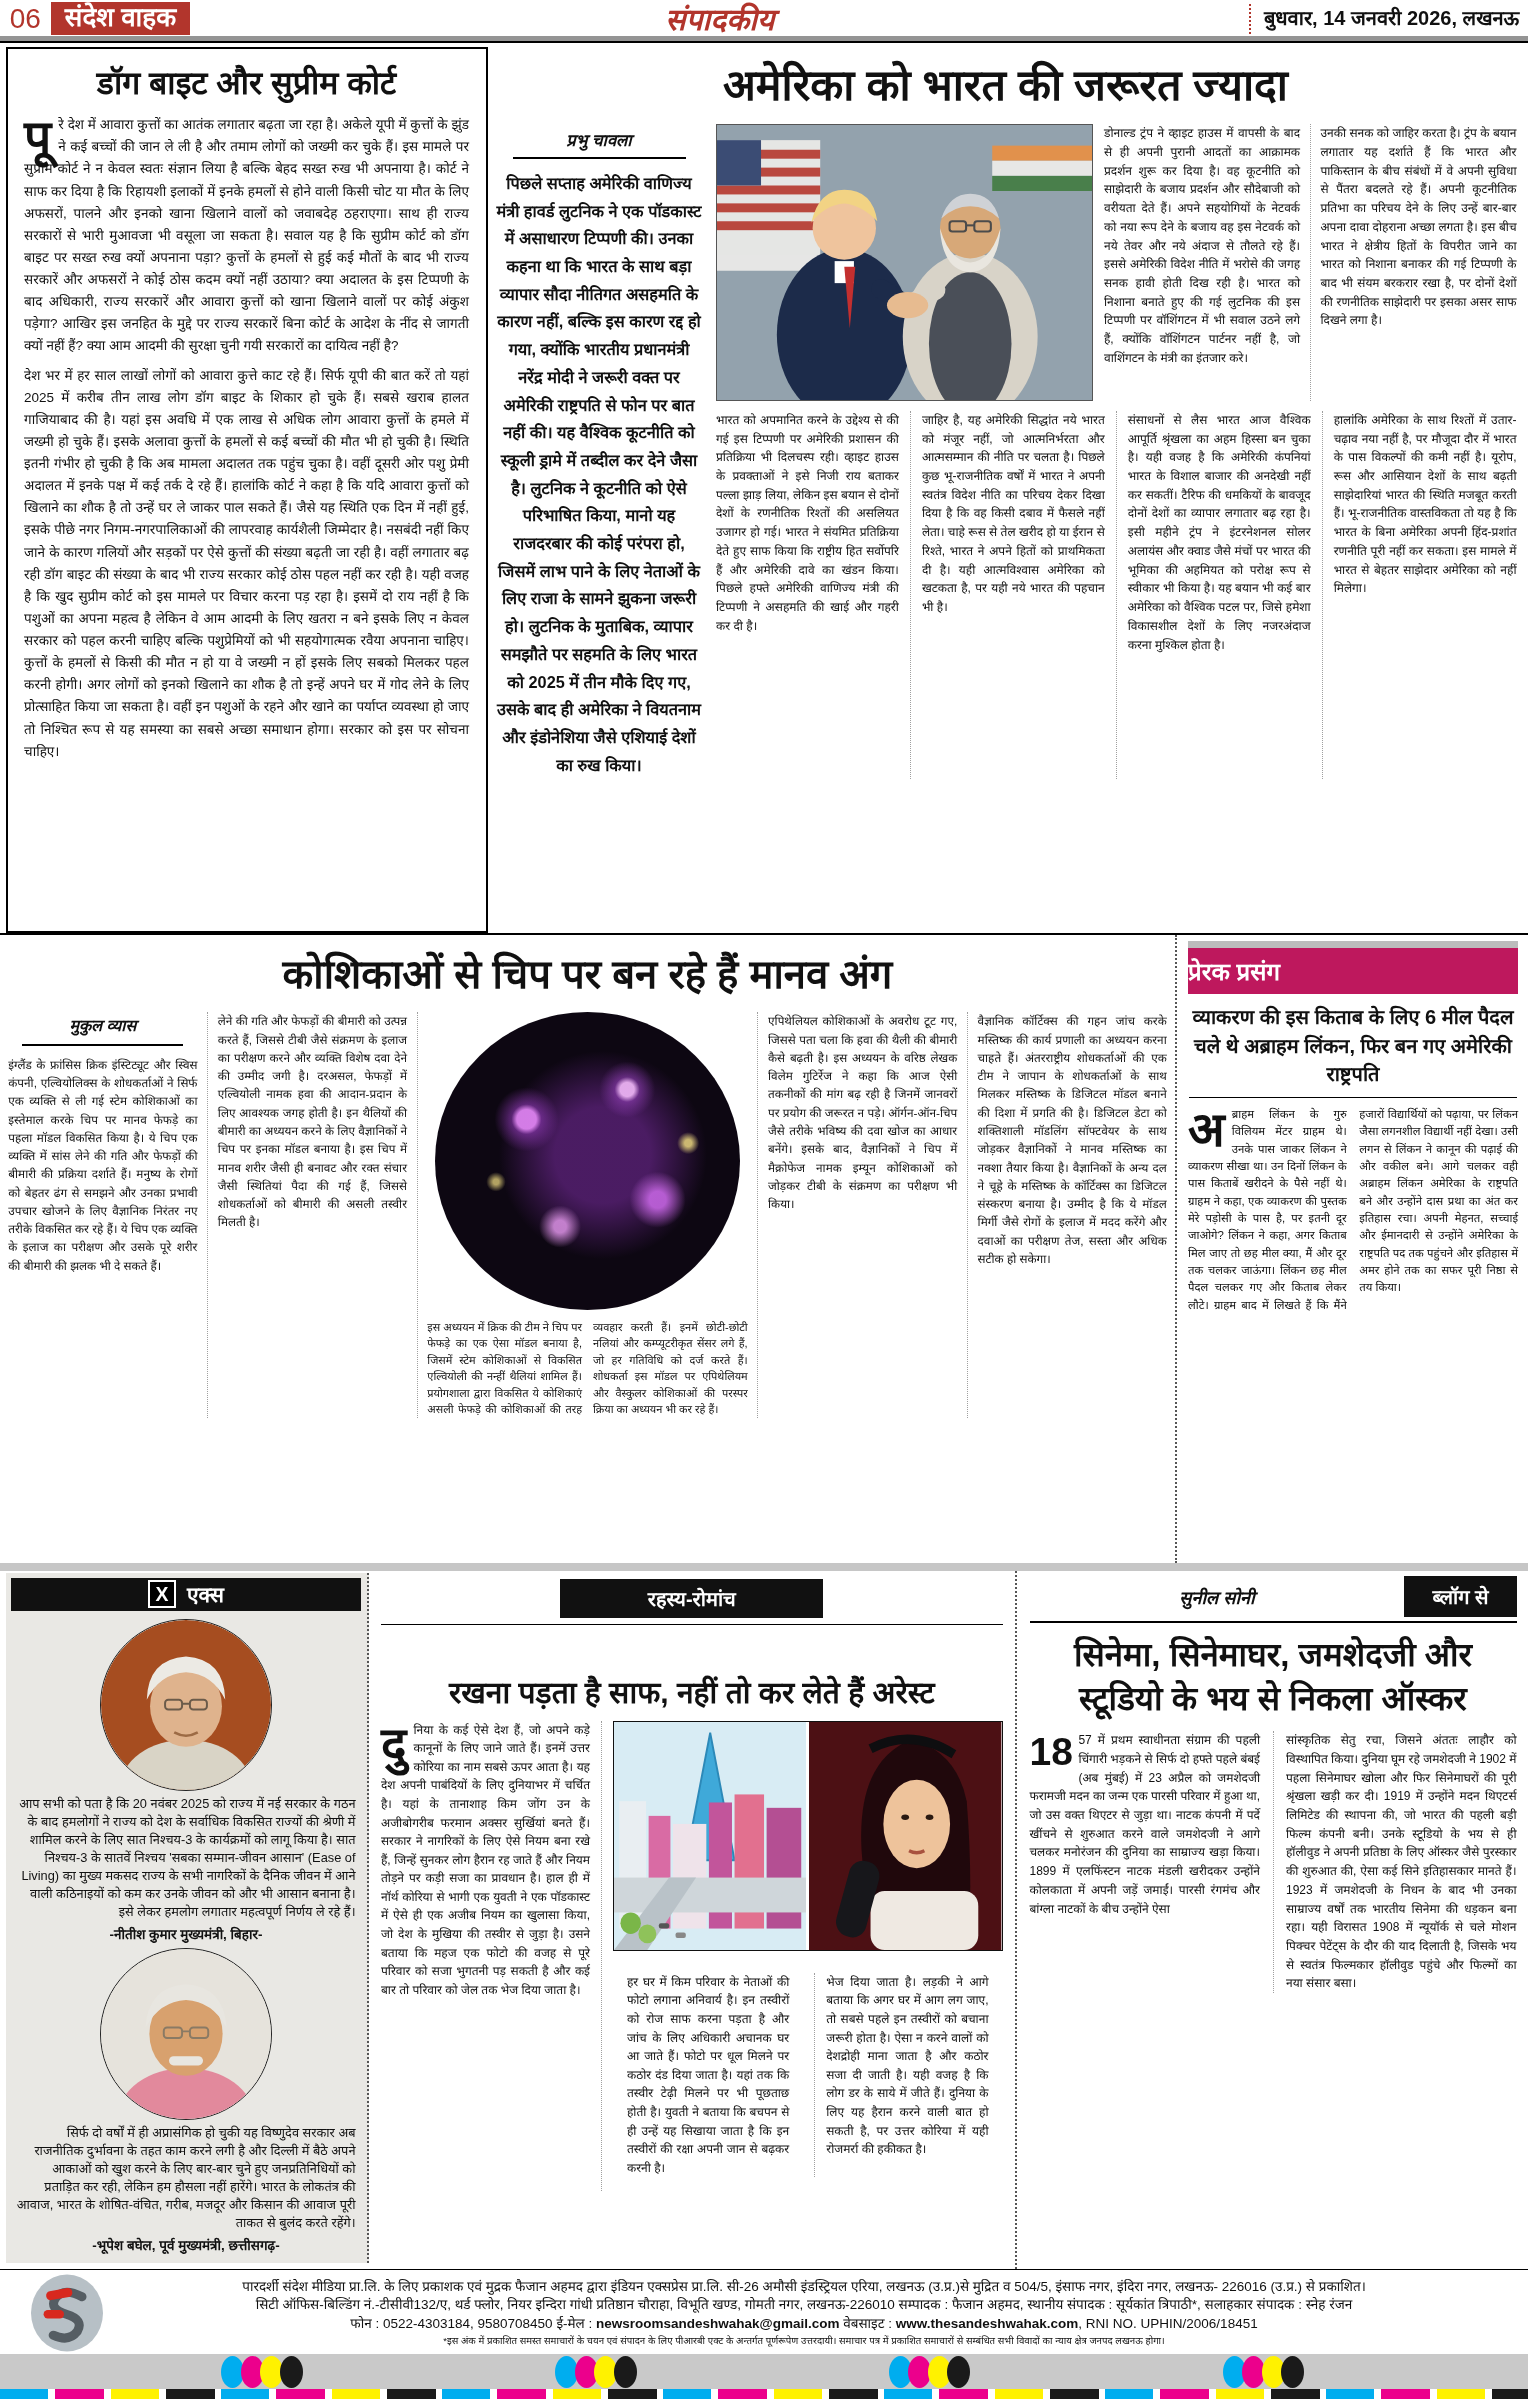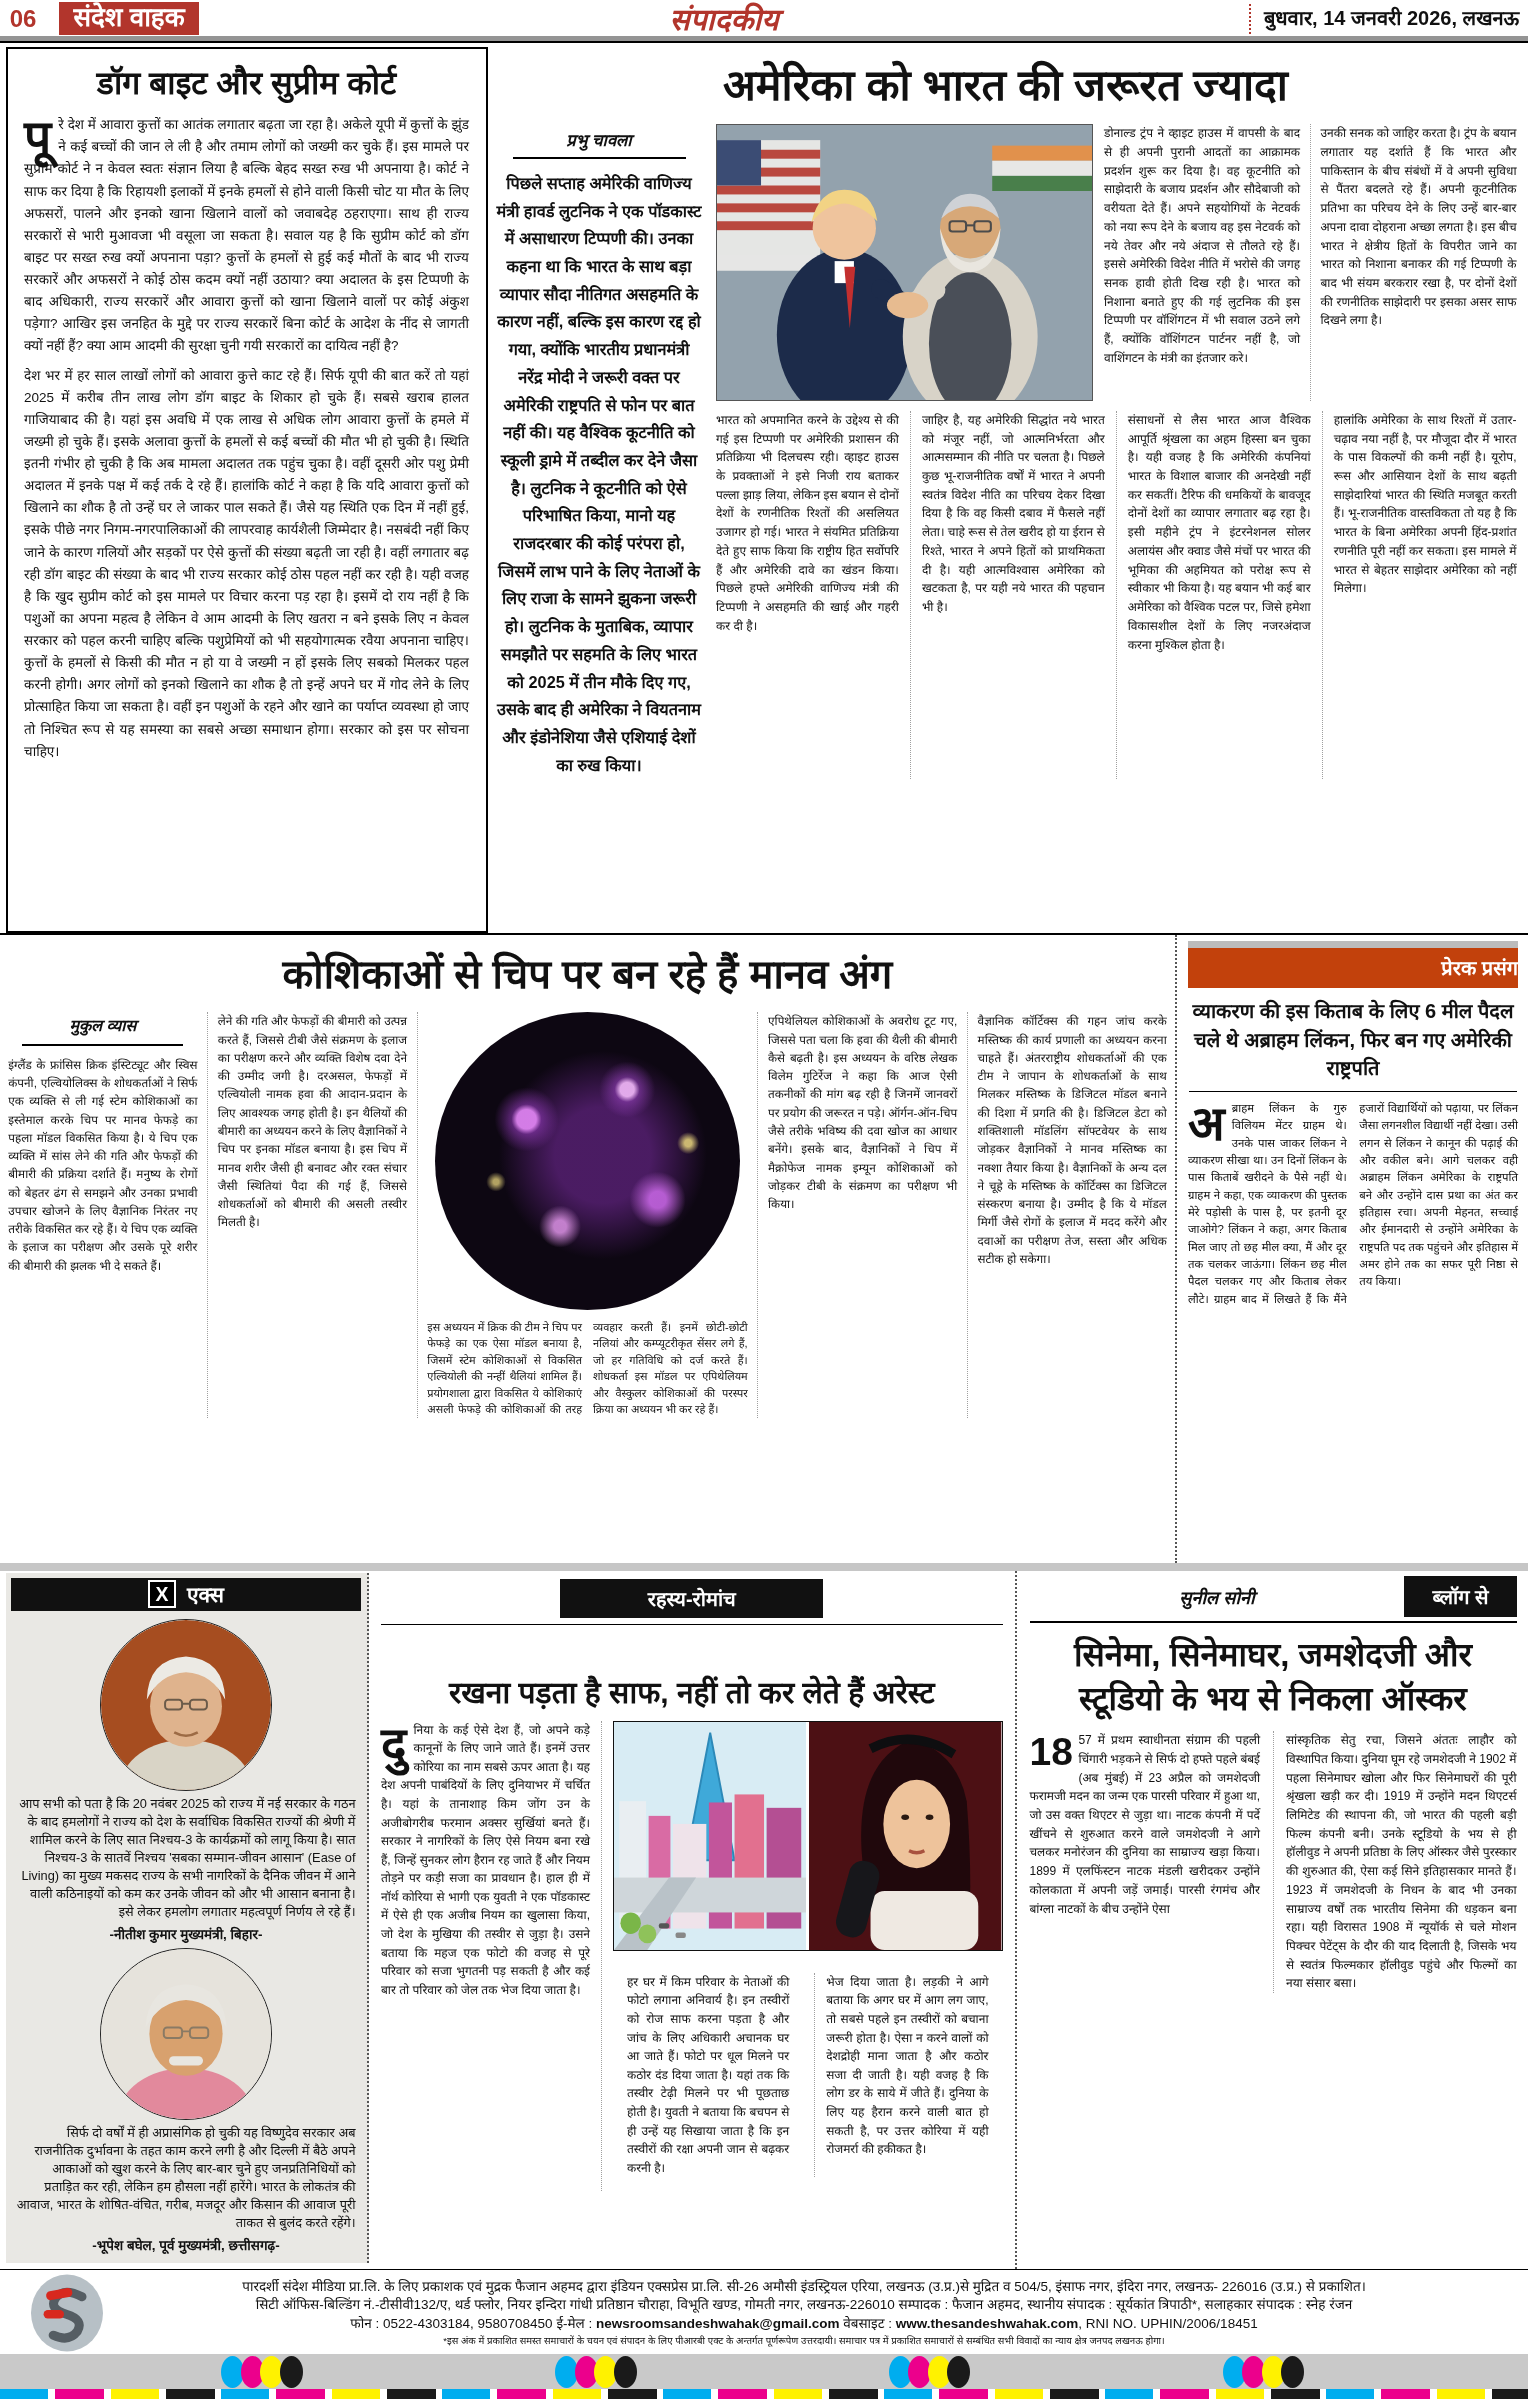--- a/index.html
+++ b/index.html
@@ -2,21 +2,21 @@
 <html style="font-size:11px"><head>
 <meta charset="utf-8">
 <style>
   *{box-sizing:border-box}
   html,body{margin:0;padding:0;background:#fff}
   .page{width:1529px;height:2401px;margin:0 auto;background:#fff;color:#111;
         font-family:"Liberation Sans","DejaVu Sans",sans-serif;overflow:hidden;position:relative}
 
   
   .hdr{height:36px;display:flex;align-items:center;padding:1.4px 9.7px 0}
-  .pgnum{color:#b2352c;font-size:24px;font-weight:700;line-height:1;margin-right:23px}
+  .pgnum{color:#b2352c;font-size:28px;font-weight:400;line-height:1;margin-right:10px}
   .masthead{background:#b2352c;color:#fff;font-size:26px;font-weight:800;padding:2.1px 14px 5.5px;line-height:1}
   .hdr-center{flex:1;text-align:center;color:#b2352c;font-size:30px;font-weight:700;font-style:italic;
               font-family:"Liberation Serif","DejaVu Serif",serif}
   .hdr-right{display:flex;align-items:flex-start;gap:12.5px;font-size:20px;font-weight:700}
   .red-dots{height:30px;border-left:2.8px dotted #b2352c}
   .graybar{height:7px;background:#949494;border-bottom:2.1px solid #000}
 
   
   .top-band{height:890px;display:flex;gap:0;padding:4.2px 5.5px 0;overflow:hidden}
   .a1{width:482px;flex:none;border:2.8px solid #000;padding:5.5px 16.6px;overflow:hidden}
@@ -59,21 +59,21 @@
       radial-gradient(circle at 73% 63%, rgba(205,105,235,.85) 0 8.3px, transparent 28px),
       radial-gradient(circle at 41% 72%, rgba(233,155,242,.8) 0 6.2px, transparent 21px),
       radial-gradient(circle at 83% 44%, rgba(233,213,125,.85) 0 3.5px, transparent 11px),
       radial-gradient(circle at 20% 57%, rgba(233,213,125,.75) 0 2.8px, transparent 9.7px),
       radial-gradient(circle at 55% 48%, rgba(125,45,165,.55) 0 48px, transparent 104px),
       #0d0712}
   .a3-centertext{columns:2;column-gap:11px;font-size:11px;line-height:1.5;text-align:justify}
 
   .prerak{width:354px;flex:none;border-left:2.1px dotted #555;padding:4.2px 11px 0;overflow:hidden}
   .prerak-gray{height:7.6px;background:#bcbcbc;margin:1.4px 0 0}
-  .prerak-title{background:#c2410c;color:#fff;text-align:right;font-size:20px;font-weight:800;padding:6.2px 0}
+  .prerak-title{background:#be185d;color:#fff;text-align:left;font-size:24px;font-weight:800;padding:6.2px 0}
   .prerak h2{font-size:20px;font-weight:800;line-height:1.42;margin:9.7px 1.4px 8.3px;text-align:center;
              border-bottom:1.4px solid #000;padding-bottom:8.3px}
   .prerak-body{columns:2;column-gap:12.5px;font-size:11.4px;line-height:1.52;text-align:justify}
 
   
   .bot-band{height:706px;overflow:hidden}
   .bot-gray{height:7.6px;background:#c6c6c6}
   .bot-inner{display:flex;height:698px}
   .xsec{width:363px;flex:none;background:#e9e8e4;margin:2.8px 0 5.5px 5.5px;padding:0 11px;overflow:hidden;
         border-right:2.1px dotted #555}

